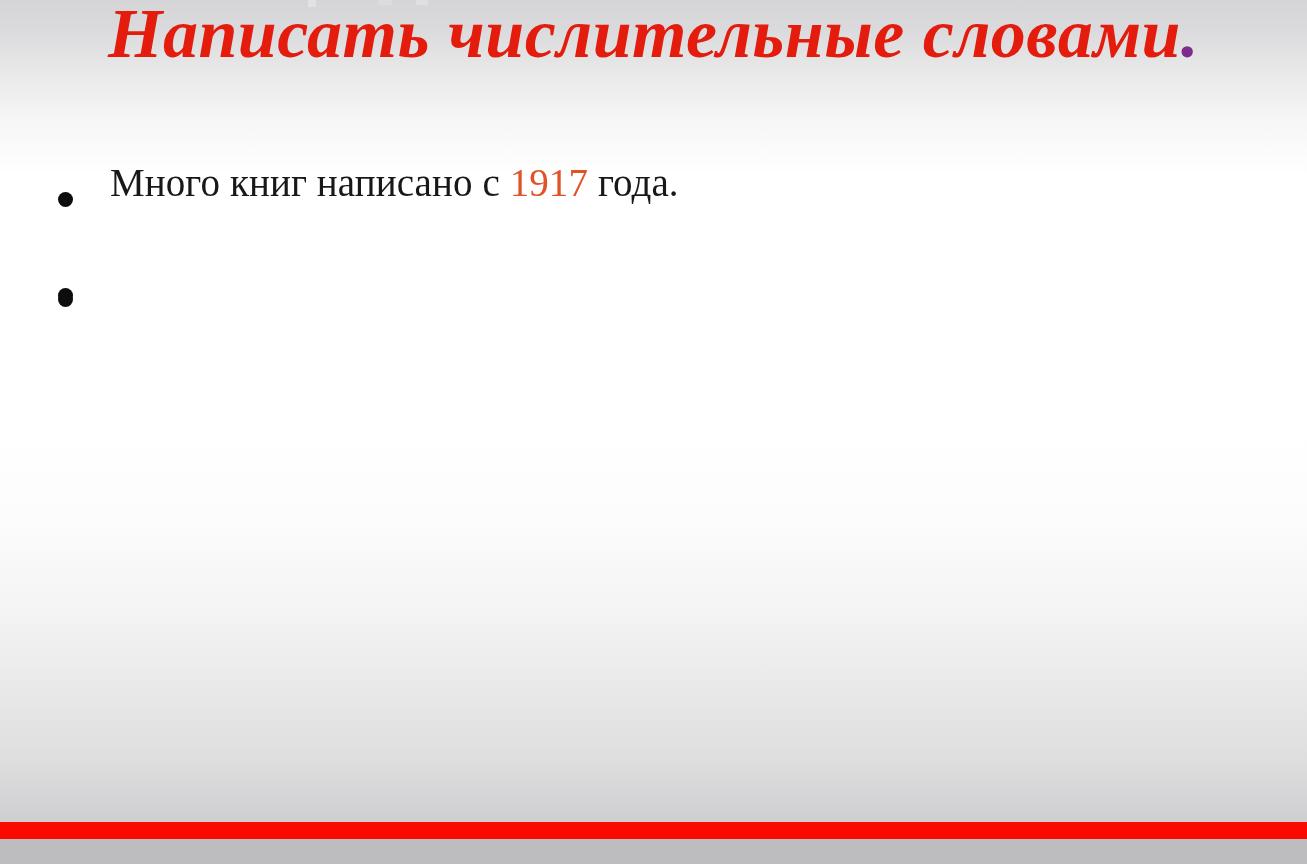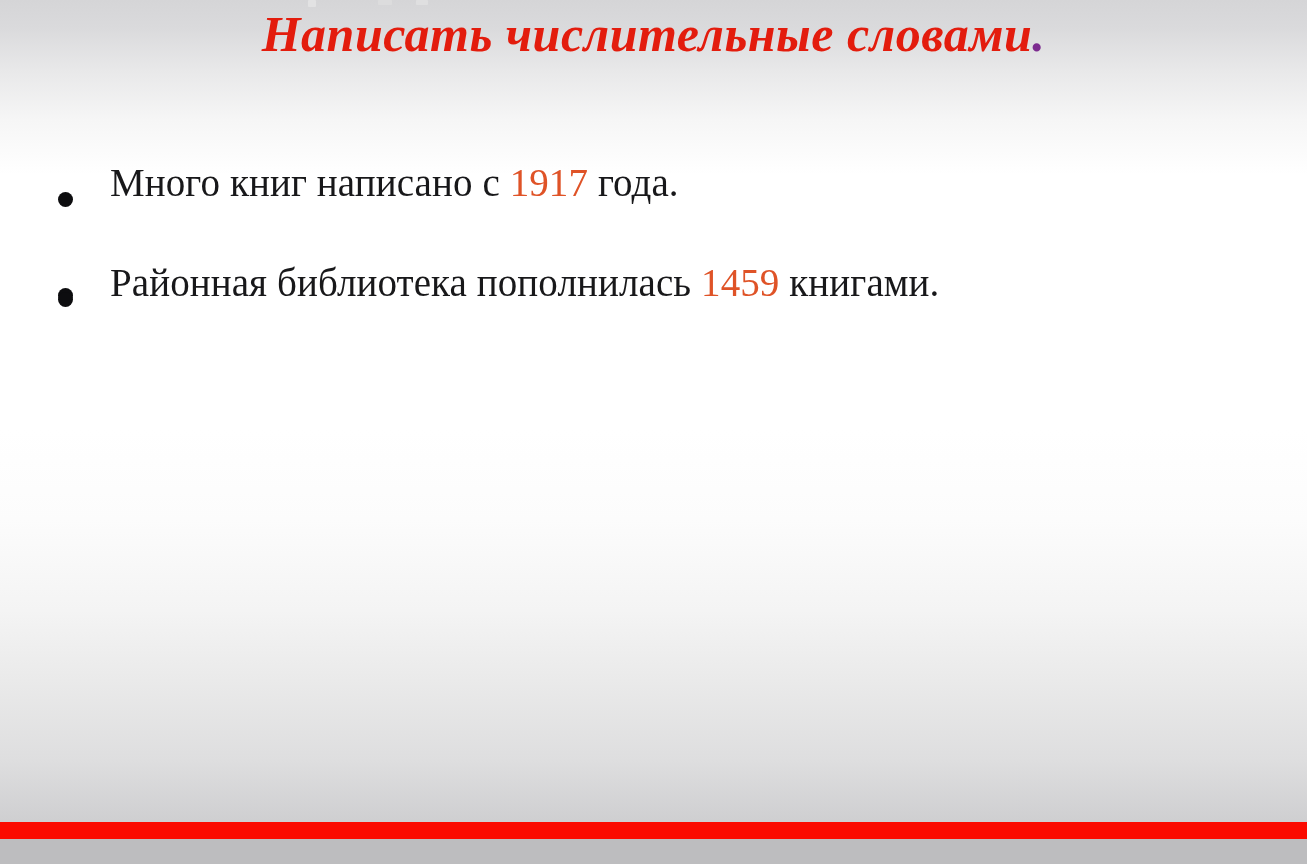--- a/index.html
+++ b/index.html
@@ -66,21 +66,21 @@
     width: 1307px;
     height: 76px;
     display: flex;
     align-items: center;
     justify-content: center;
   }
   .slide-title {
     font-family: "Liberation Serif", "DejaVu Serif", serif;
     font-style: italic;
     font-weight: bold;
-    font-size: 50px;
+    font-size: 70px;
     line-height: 1.0;
     letter-spacing: 0.5px;
     white-space: nowrap;
     margin: 0;
     text-rendering: optimizeLegibility;
   }
   .slide-title .t-main { color: #e31c0d; }
   .slide-title .t-dot  { color: #7c2b8f; }
 
   
@@ -161,21 +161,20 @@
       <span class="bullet-text"><span>Много книг написано с </span><span class="num">1917</span><span> года.</span></span>
     </li>
 
 
     <li class="bullet-item b3">
       <span class="bullet-marker"></span>
     </li>
 
     <li class="bullet-item b4">
       <span class="bullet-marker"></span>
-      <span class="bullet-text"><span>Районная библиотека пополнилась </span><span class="num">1459</span><span> книгами.</span></span>
     </li>
 
   </ul>
 
   <div class="bottom-band"></div>
   <div class="bottom-bar"></div>
 
 </div>
 
 </body></html>

